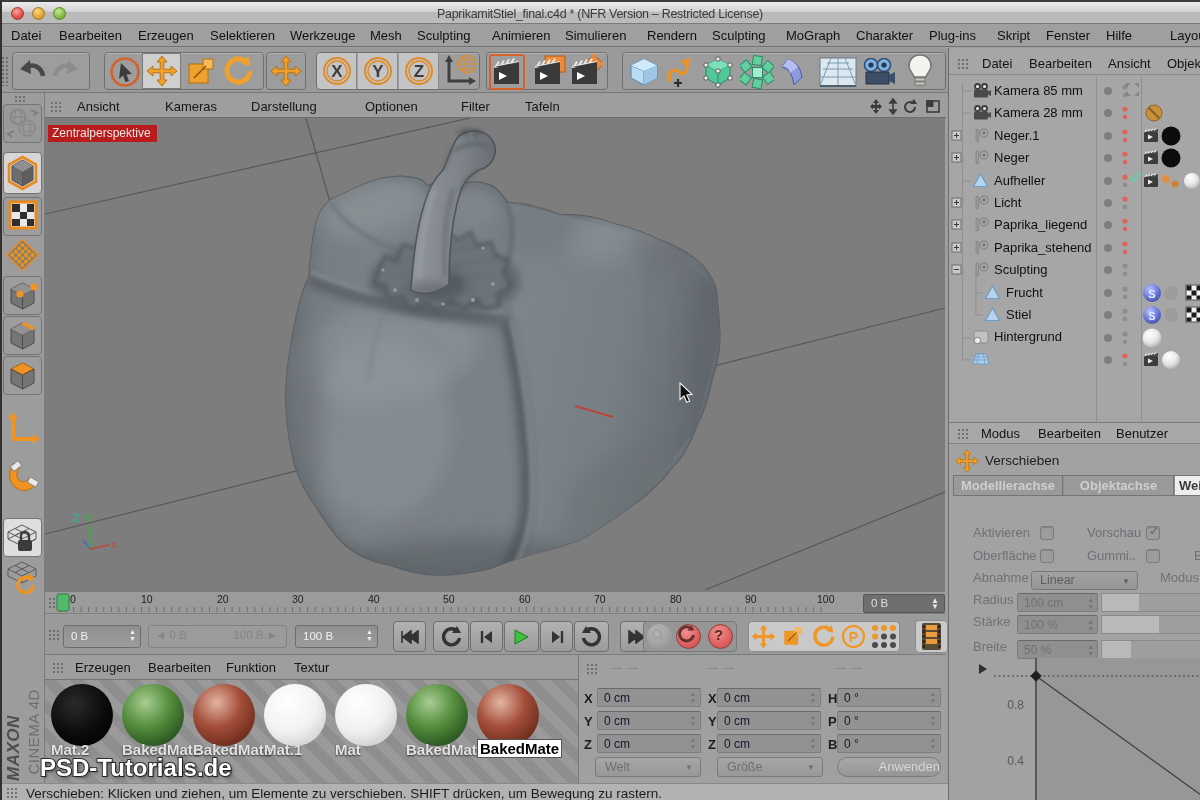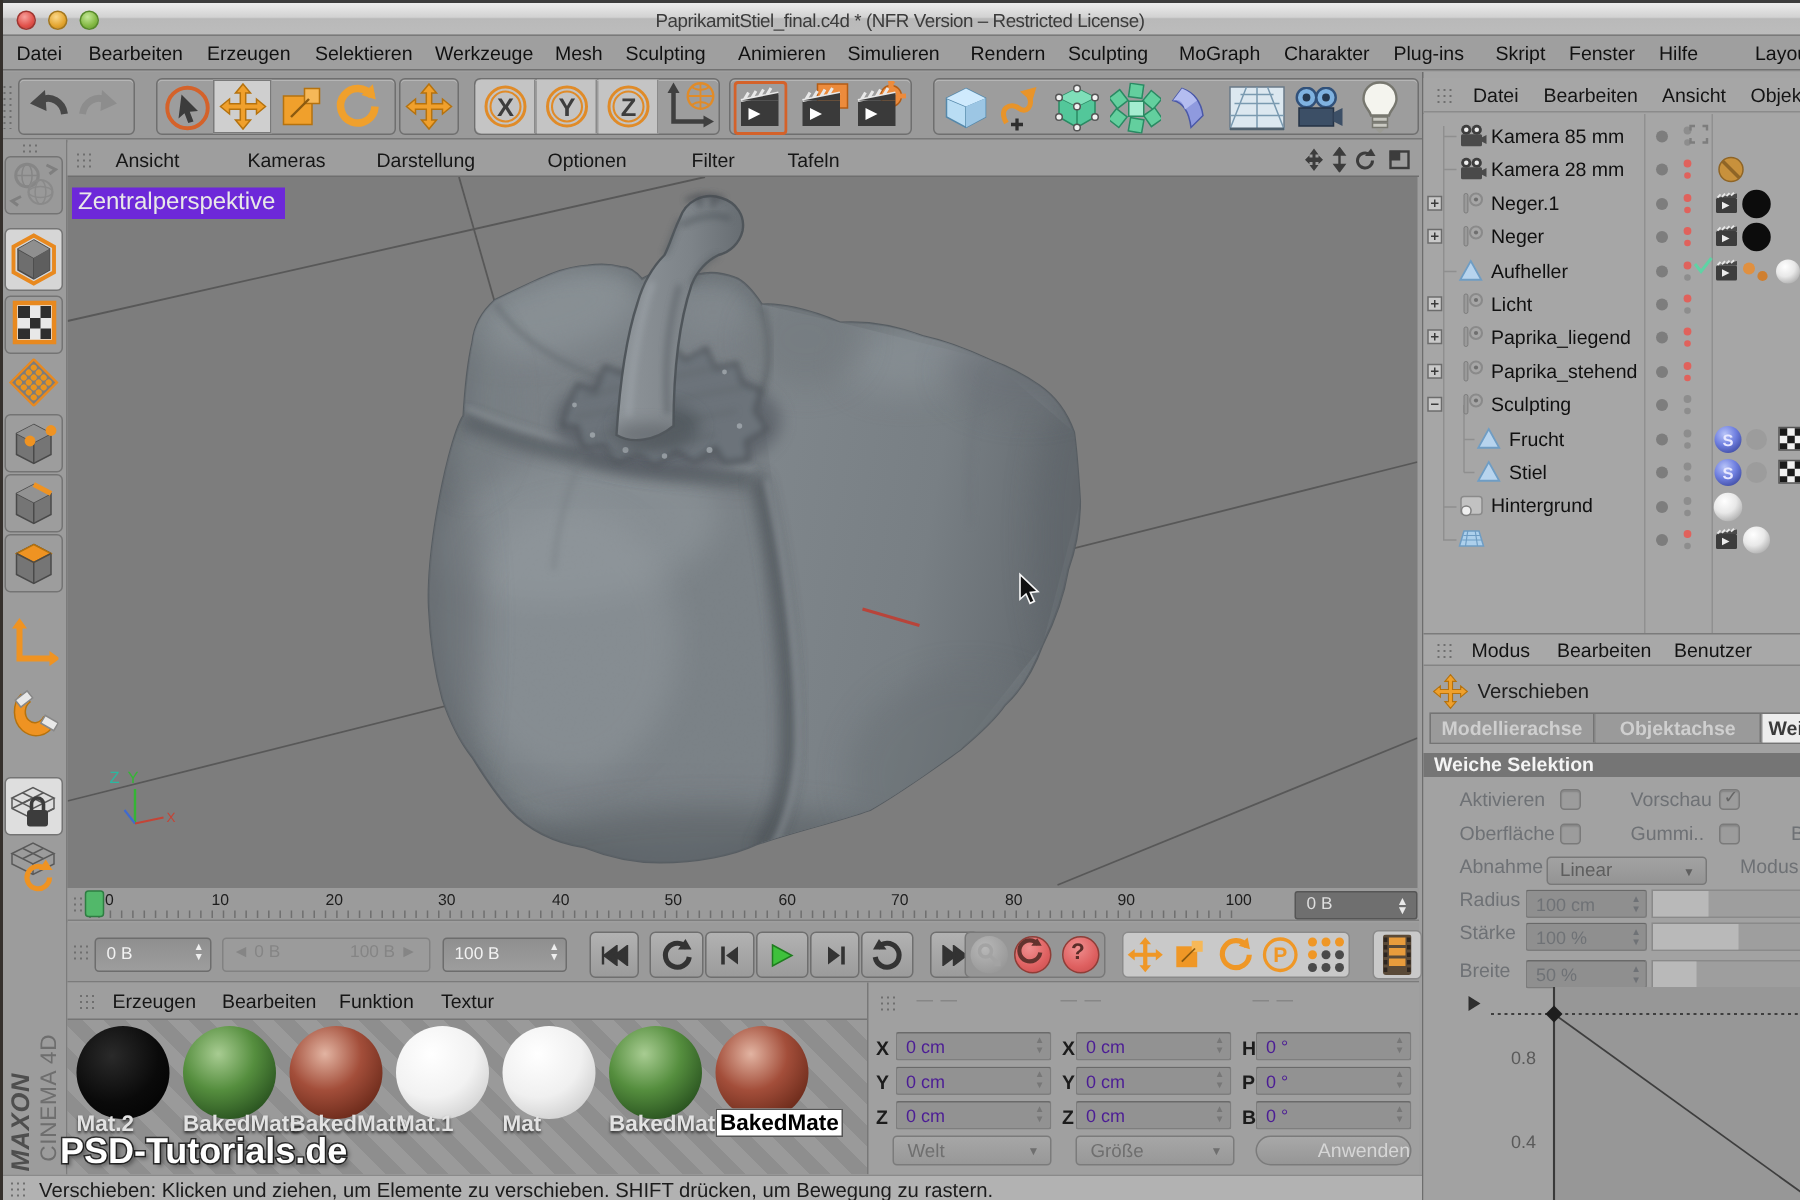--- a/index.html
+++ b/index.html
@@ -21,42 +21,42 @@
   
   #toolbar { left:0; top:48px; width:1200px; height:45px; background:#9a9a9a; border-bottom:1px solid #787878; }
   .tgroup { position:absolute; top:4px; height:38px; background:#9d9d9d; border:1px solid #6f6f6f; border-radius:4px; box-shadow:0 1px 0 rgba(255,255,255,.25) inset; }
   
   #lefttools { left:0; top:93px; width:45px; height:707px; background:#9c9c9c; border-right:1px solid #7c7c7c; }
   .lbtn { position:absolute; left:3px; width:39px; height:39px; border:1px solid #747474; border-radius:4px; background:#9d9d9d; }
   
   #vpmenu { left:45px; top:95px; width:901px; height:23px; background:#9e9e9e; border-bottom:1px solid #6e6e6e; }
   #vpmenu span { position:absolute; top:4px; font-size:13px; color:#161616; }
   #viewport { left:45px; top:118px; width:900px; height:474px; background:#7d7d7d; overflow:hidden; }
-  #vplabel { left:3px; top:7px; background:#6d28d9; color:#e8e8e8; font-size:16px; padding:1px 6px 2px 4px;text-align:right; }
+  #vplabel { left:3px; top:7px; background:#b91c1c; color:#e8e8e8; font-size:12px; padding:1px 6px 2px 4px;text-align:right; }
   
   #ruler { left:45px; top:592px; width:901px; height:22px; background:#9b9b9b; border-bottom:1px solid #7e7e7e; }
   #transport { left:45px; top:615px; width:901px; height:40px; background:#9a9a9a; border-bottom:1px solid #7b7b7b; }
   .tfield { top:10px; height:23px; background:linear-gradient(#8f8f8f,#9d9d9d); border:1px solid #6d6d6d; border-radius:3px; color:#f2f2f2; font-size:11.5px; padding:4px 0 0 7px; }
   .tspin { position:absolute; right:4px; top:2px; color:#efefef; font-size:7px; line-height:7px; }
   .tbtn2 { top:6px; height:31px; background:linear-gradient(#b2b2b2,#9b9b9b); border:1px solid #6f6f6f; border-radius:4px; display:flex; align-items:center; justify-content:center; }
   .rc { top:9px; width:25px; height:25px; border-radius:50%; background:radial-gradient(circle at 40% 30%,#f09090,#de6060 60%,#c44c4c); border:1px solid #8f3d37; }
   
   #matmenu { left:45px; top:655px; width:533px; height:25px; background:#9e9e9e; border-bottom:1px solid #757575; }
   #matmenu span { position:absolute; top:5px; font-size:13px; color:#151515; }
   #matarea { left:45px; top:680px; width:533px; height:103px;
      background:repeating-linear-gradient(45deg,#9a9a9a 0 10px,#8e8e8e 10px 20px); }
   .mat { position:absolute; top:3px; width:66px; height:75px; }
   .sph { position:absolute; left:2px; top:1px; width:62px; height:62px; border-radius:50%; }
   .mlab { position:absolute; left:2px; bottom:0px; font-size:15px; color:#e2e2e2; text-shadow:0 1px 2px rgba(0,0,0,.7); white-space:nowrap;font-weight:bold; }
   .mlab.sel { background:#fff; color:#000; text-shadow:none; padding:0 2px; border:1px solid #555; }
   
   #coords { left:578px; top:655px; width:368px; height:128px; background:#a0a0a0; border-left:1px solid #787878; }
   .cdash { position:absolute; top:6px; font-size:11px; color:#7f7f7f; letter-spacing:1px; }
   .clab { position:absolute; font-size:13px; font-weight:bold; color:#1c1c1c; }
-  .cfield { position:absolute; width:104px; height:19px; background:#929292; border:1px solid #7e7e7e; border-top-color:#6a6a6a; border-radius:2px; font-size:12px; color:#4c1d95; padding:2px 0 0 6px; }
+  .cfield { position:absolute; width:104px; height:19px; background:#929292; border:1px solid #7e7e7e; border-top-color:#6a6a6a; border-radius:2px; font-size:12px; color:#0f172a; padding:2px 0 0 6px; }
   .cfield::after { content:"▲ ▼"; position:absolute; right:3px; top:1px; font-size:6.5px; color:#777; width:8px; line-height:7px; text-align:center; white-space:normal; }
   .cdrop { position:absolute; top:102px; width:106px; height:20px; background:linear-gradient(#a6a6a6,#989898); border:1px solid #7b7b7b; border-radius:3px; font-size:12.5px; color:#6f6f6f; padding:2px 0 0 9px; }
   .dda { position:absolute; right:7px; top:5px; font-size:8px; color:#6f6f6f; }
   .cbtn { position:absolute; top:102px; width:104px; height:20px; background:linear-gradient(#a8a8a8,#969696); border:1px solid #7b7b7b; border-radius:10px; font-size:13px; color:#d6d6d6; text-align:right; padding-top:1px; }
   
   #status { left:0; top:783px; width:948px; height:17px; background:#b2b2b2; border-top:1px solid #8a8a8a; font-size:13.5px; color:#1c1c1c; }
   
   #rpanel { left:948px; top:48px; width:252px; height:752px; background:#a5a5a5; border-left:1px solid #6d6d6d; }
   .dots { position:absolute; width:13px; height:12px;
     background-image:radial-gradient(#6f6f6f 34%, transparent 36%);
@@ -1043,21 +1043,20 @@
       <svg class="abs" style="left:6px;top:5px" width="24" height="24" viewBox="0 0 32 32">
         <g fill="#efa02c" stroke="#b5720e">
           <path d="M16 1 L21 7 L17.8 7 L17.8 14.2 L25 14.2 L25 11 L31 16 L25 21 L25 17.8 L17.8 17.8 L17.8 25 L21 25 L16 31 L11 25 L14.2 25 L14.2 17.8 L7 17.8 L7 21 L1 16 L7 11 L7 14.2 L14.2 14.2 L14.2 7 L11 7 Z"></path>
         </g>
       </svg>
       <span class="abs" style="left:36px;top:9px;font-size:13.5px;color:#1e1e1e">Verschieben</span>
       <div class="abs" style="left:4px;top:31px;width:248px;height:21px;background:#8f8f8f;border:1px solid #747474"></div>
       <div class="tab abs" style="left:5px;width:109px">Modellierachse</div>
       <div class="tab abs" style="left:115px;width:110px">Objektachse</div>
       <div class="tab sel abs" style="left:226px;width:26px">Weic</div>
-      <div class="abs" style="left:0;top:58px;width:252px;height:16px;background:#757575;color:#f4f4f4;font-size:13px;font-weight:bold;padding:0 0 0 7px">Weiche Selektion</div>
       <span class="alab abs" style="left:24px;top:81px">Aktivieren</span>
       <div class="chk abs" style="left:91px;top:82px"></div>
       <span class="alab abs" style="left:138px;top:81px">Vorschau</span>
       <div class="chk abs" style="left:197px;top:82px">
         <span style="position:absolute;left:2px;top:-3px;font-size:12px;color:#666">✓</span>
       </div>
       <span class="alab abs" style="left:24px;top:104px">Oberfläche</span>
       <div class="chk abs" style="left:91px;top:105px"></div>
       <span class="alab abs" style="left:138px;top:104px">Gummi..</span>
       <div class="chk abs" style="left:197px;top:105px"></div>

